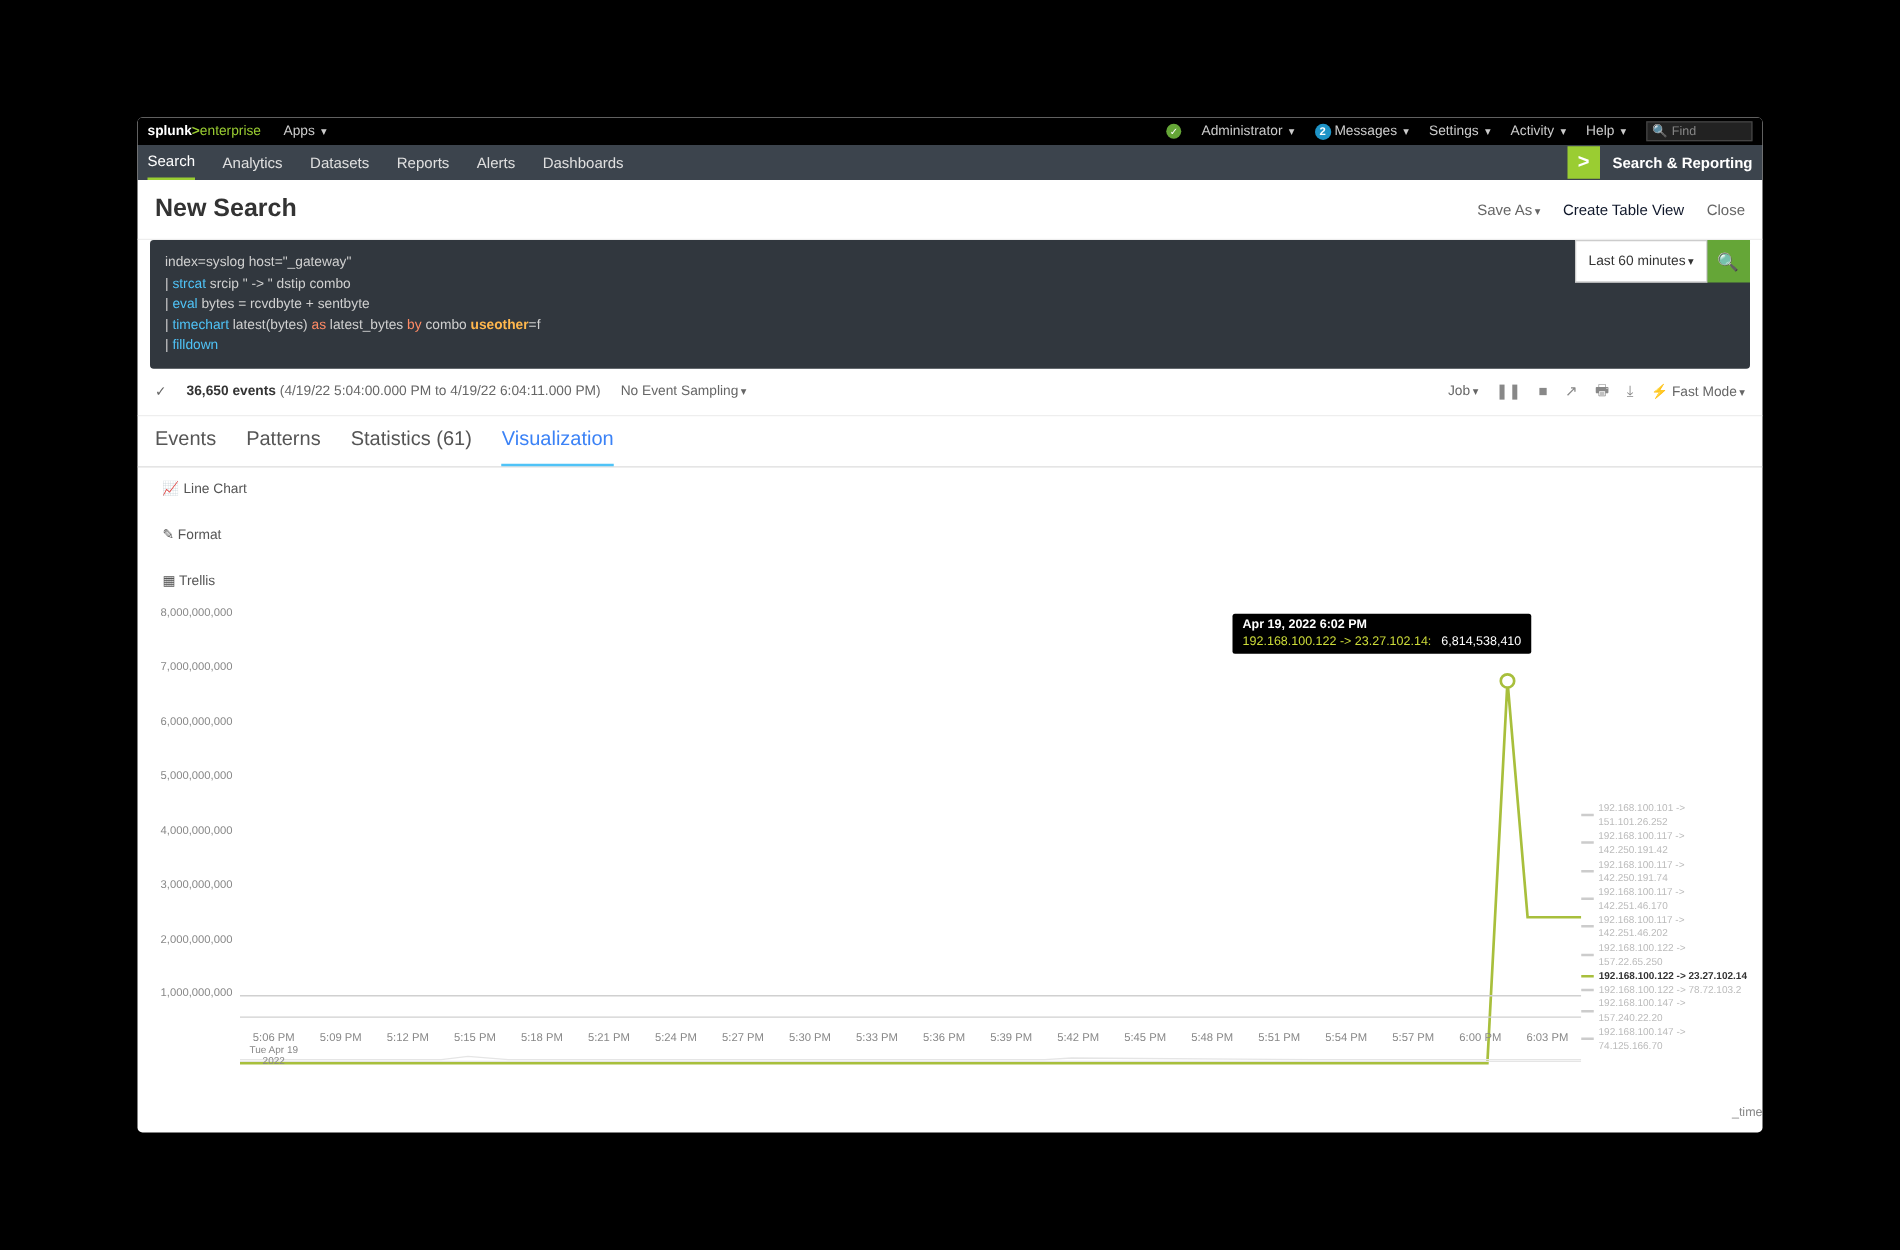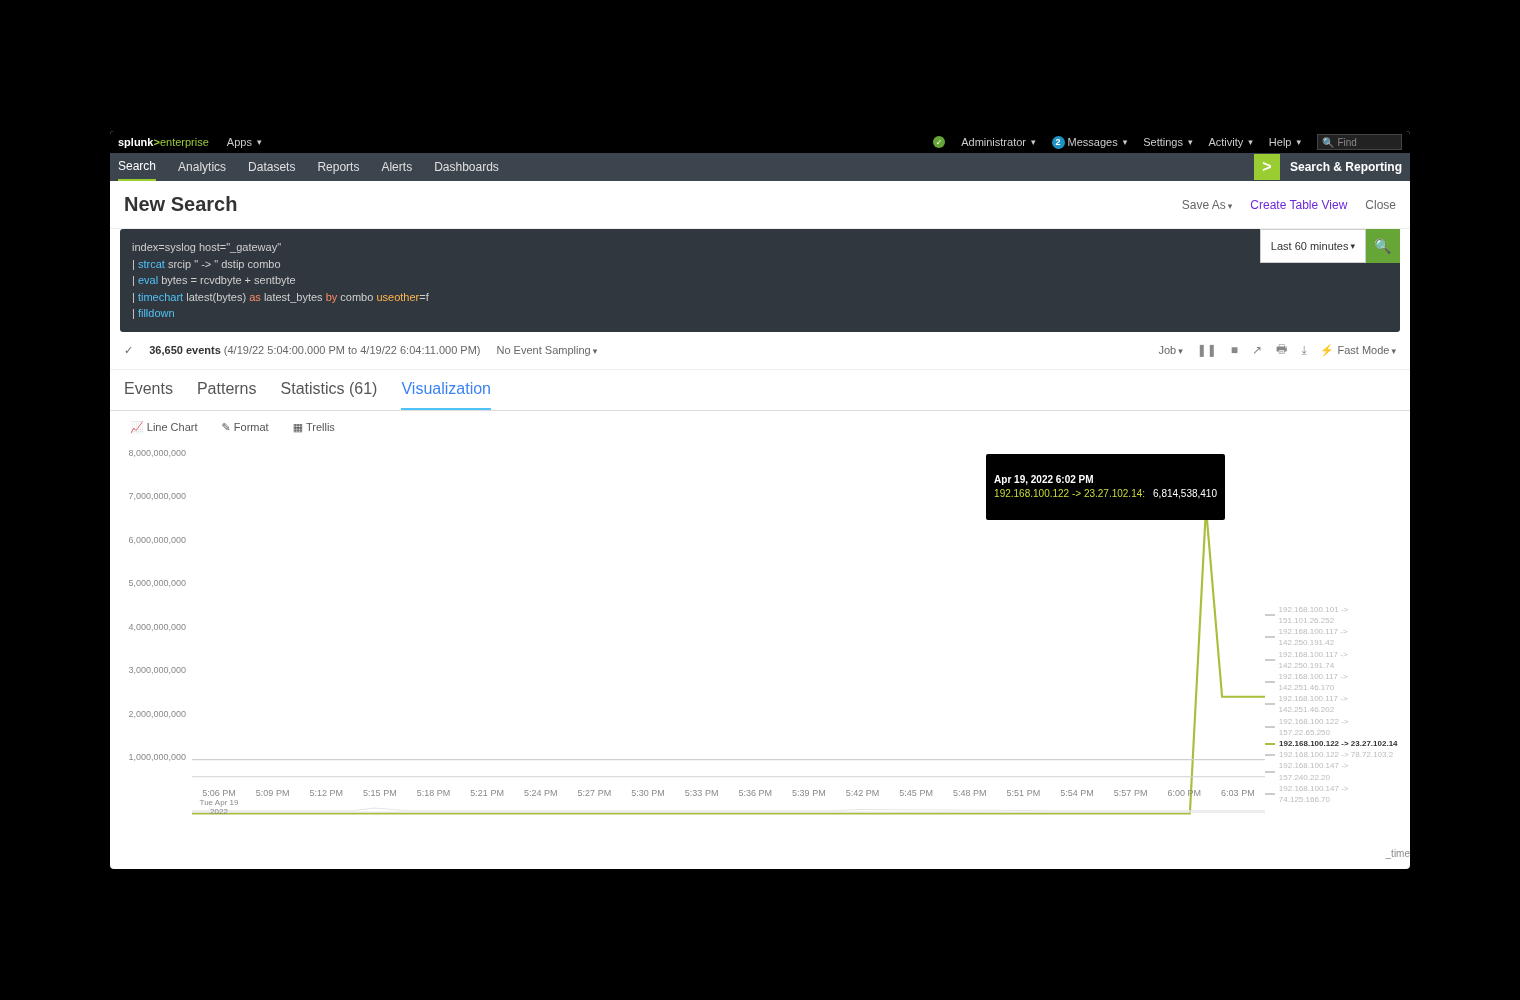--- a/index.html
+++ b/index.html
@@ -15,48 +15,48 @@
 .badge-green{width:12px;height:12px;background:#65a637;border-radius:50%;display:inline-flex;align-items:center;justify-content:center;color:#fff;font-size:8px;}
 .badge-blue{width:13px;height:13px;background:#1e93c6;border-radius:50%;display:inline-flex;align-items:center;justify-content:center;color:#fff;font-size:9px;font-weight:bold;}
 .find-box{background:#222;border:1px solid #444;color:#888;font-size:10px;padding:1px 4px;height:16px;display:flex;align-items:center;gap:3px;width:85px;}
 .navbar{background:#3c444d;color:#e0e0e0;display:flex;align-items:center;height:28px;font-size:12px;padding:0 8px;gap:22px;}
 .navbar .active{color:#fff;border-bottom:2px solid #9acd32;padding-bottom:6px;margin-bottom:-6px;}
 .navbar .right{margin-left:auto;display:flex;align-items:center;gap:10px;}
 .sr-icon{width:26px;height:26px;background:#9acd32;color:#fff;display:flex;align-items:center;justify-content:center;font-weight:bold;font-size:16px;}
 .title-row{display:flex;align-items:center;padding:12px 14px;border-bottom:1px solid #eee;}
 .title-row h1{font-size:20px;font-weight:600;color:#333;}
 .title-right{margin-left:auto;display:flex;gap:18px;font-size:12px;color:#666;}
-.title-right .disabled{color:#6d28d9;}
+.title-right .disabled{color:#0f172a;}
 .search-box{background:#31373e;color:#d0d0d0;padding:10px 12px;font-family:Consolas,monospace;font-size:11px;line-height:1.5;position:relative;margin:0 10px;border-radius:3px;}
 .search-box .kw{color:#4fc3f7;}
 .search-box .op{color:#ff8a65;}
-.search-box .cm{color:#ffb74d;}
+.search-box .cm{color:#ffb74d;font-weight:bold;}
 .search-ctrls{position:absolute;right:0;top:0;display:flex;height:100%;}
 .time-pick{background:#fff;border:1px solid #ccc;color:#333;font-size:11px;padding:0 10px;display:flex;align-items:center;height:34px;}
 .search-btn{background:#65a637;color:#fff;border:none;width:34px;height:34px;display:flex;align-items:center;justify-content:center;font-size:14px;}
 .results-bar{display:flex;align-items:center;padding:8px 14px;font-size:11px;color:#666;border-bottom:1px solid #eee;gap:16px;}
 .results-bar .check{color:#666;}
 .results-bar .count{font-weight:bold;color:#333;}
 .results-bar .rb-right{margin-left:auto;display:flex;gap:14px;align-items:center;}
 .rb-right .icon{color:#888;font-size:12px;}
 .tabs{display:flex;padding:0 14px;border-bottom:1px solid #ddd;font-size:16px;gap:24px;}
 .tabs .tab{padding:10px 0;color:#555;cursor:pointer;}
 .tabs .tab.active{color:#3b82f6;border-bottom:2px solid #4fc3f7;}
-.chart-toolbar{display:flex;gap:24px;padding:10px 20px;font-size:11px;color:#555;}
+.chart-toolbar{display:flex;gap:24px;padding:10px 20px;font-size:11px;color:#555;flex-direction:column;}
 .chart-area{position:relative;display:flex;padding:0 10px 20px 10px;}
 .yaxis{width:72px;text-align:right;font-size:9px;color:#888;display:flex;flex-direction:column;justify-content:space-between;padding:4px 6px 28px 0;height:380px;}
 .plot{flex:1;position:relative;height:380px;}
 .plot svg{width:100%;height:100%;}
 .xaxis{position:absolute;bottom:0;left:72px;right:140px;display:flex;justify-content:space-between;font-size:9px;color:#888;padding:0 2px;}
 .xaxis .xt{text-align:center;width:50px;}
 .legend{width:135px;font-size:8px;color:#bbb;line-height:1.4;padding-top:160px;}
 .legend .row{display:flex;align-items:center;gap:4px;}
 .legend .row.hi{color:#333;font-weight:600;}
 .legend .sw{width:10px;height:2px;display:inline-block;}
-.tooltip{position:absolute;background:#000;color:#fff;font-size:10px;padding:19px 8px;border-radius:2px;white-space:nowrap;line-height:1.4;}
+.tooltip{position:absolute;background:#000;color:#fff;font-size:10px;padding:2px 8px;border-radius:2px;white-space:nowrap;line-height:1.4;}
 .tooltip .dt{font-weight:bold;}
 .tooltip .ser{color:#cddc39;}
 .tooltip .val{color:#fff;margin-left:8px;}
 .xlabel{text-align:right;font-size:10px;color:#888;padding:4px 0 10px;}
 </style>
 </head>
 <body>
 
 <div class="app-window">
 

